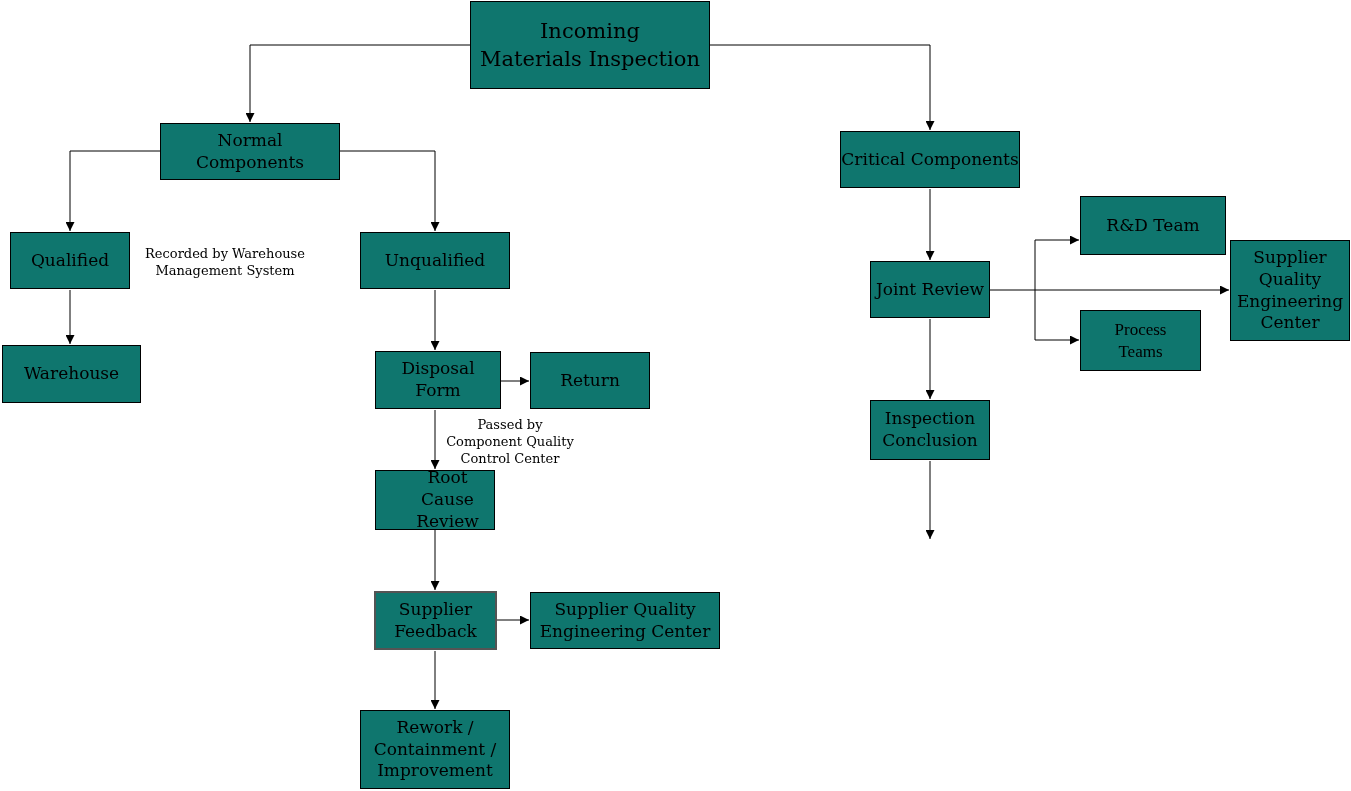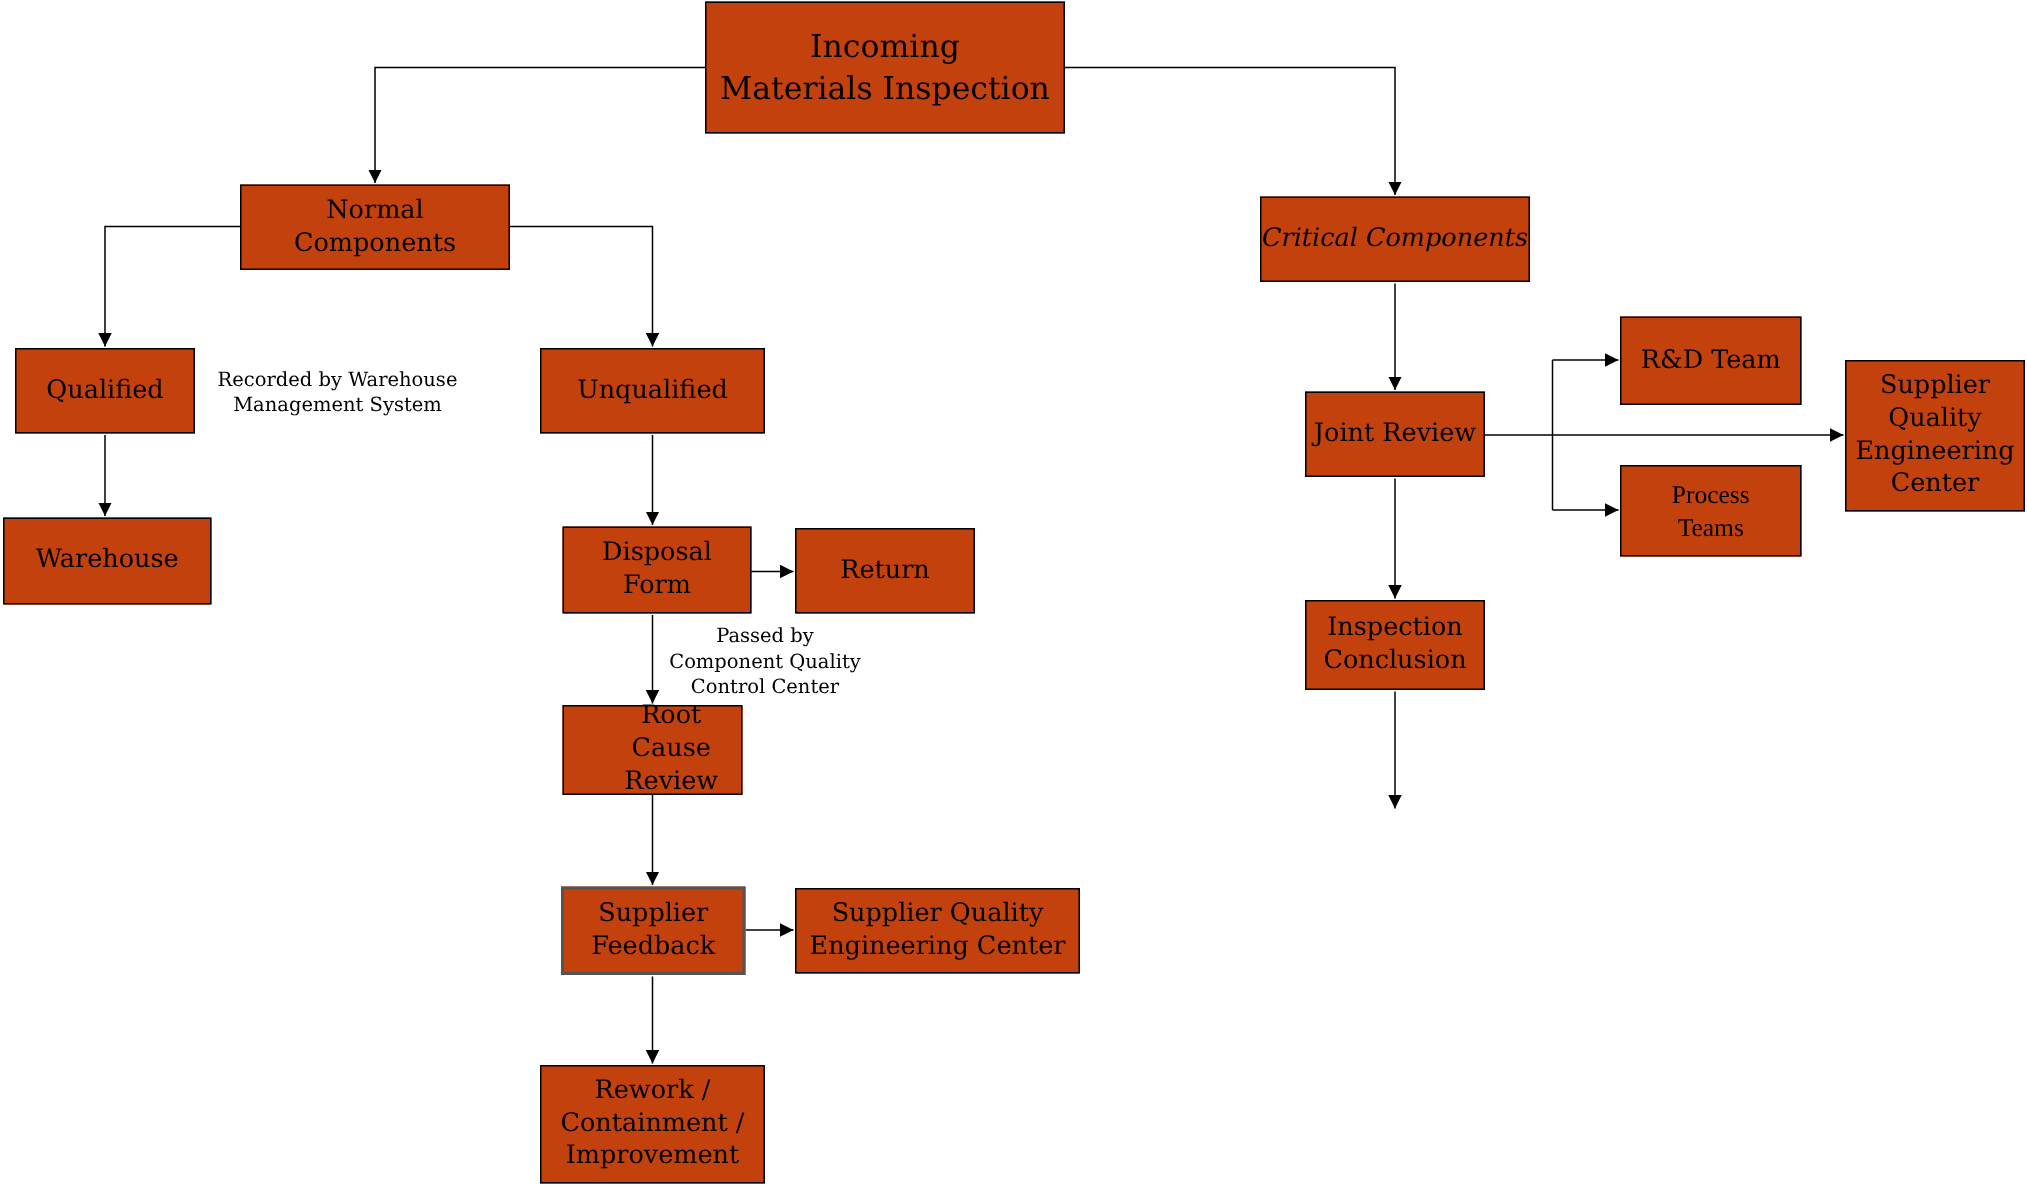--- a/index.html
+++ b/index.html
@@ -21,21 +21,21 @@
     top: 0;
     left: 0;
     width: 1351px;
     height: 791px;
     pointer-events: none;
   }
   .node {
     position: absolute;
     box-sizing: border-box;
     border: 1px solid #000000;
-    background: #c2410c;
+    background: #0f766e;
     display: flex;
     align-items: center;
     justify-content: center;
     text-align: center;
     font-size: 17px;
     line-height: 1.28;
     white-space: pre-line;
   }
   .node.title {
     font-size: 21px;
@@ -107,25 +107,25 @@
   <div class="node highlight" style="left:374px; top:591px; width:123px; height:59px;">Supplier
 Feedback</div>
 
   <div class="node" style="left:530px; top:592px; width:190px; height:57px;">Supplier Quality
 Engineering Center</div>
 
   <div class="node" style="left:360px; top:710px; width:150px; height:79px;">Rework /
 Containment /
 Improvement</div>
 
-  <div class="node" style="left:840px; top:131px; width:180px; height:57px;font-style:italic;">Critical Components</div>
+  <div class="node" style="left:840px; top:131px; width:180px; height:57px;">Critical Components</div>
 
   <div class="node" style="left:870px; top:261px; width:120px; height:57px;">Joint Review</div>
 
-  <div class="node" style="left:1080px; top:211px; width:121px; height:59px;">R&amp;D Team</div>
+  <div class="node" style="left:1080px; top:196px; width:146px; height:59px;">R&amp;D Team</div>
 
   <div class="node" style="left:1080px; top:310px; width:121px; height:61px;font-family:Liberation Serif, serif;">Process
 Teams</div>
 
   <div class="node" style="left:1230px; top:240px; width:120px; height:101px;">Supplier
 Quality
 Engineering
 Center</div>
 
   <div class="node" style="left:870px; top:400px; width:120px; height:60px;">Inspection

